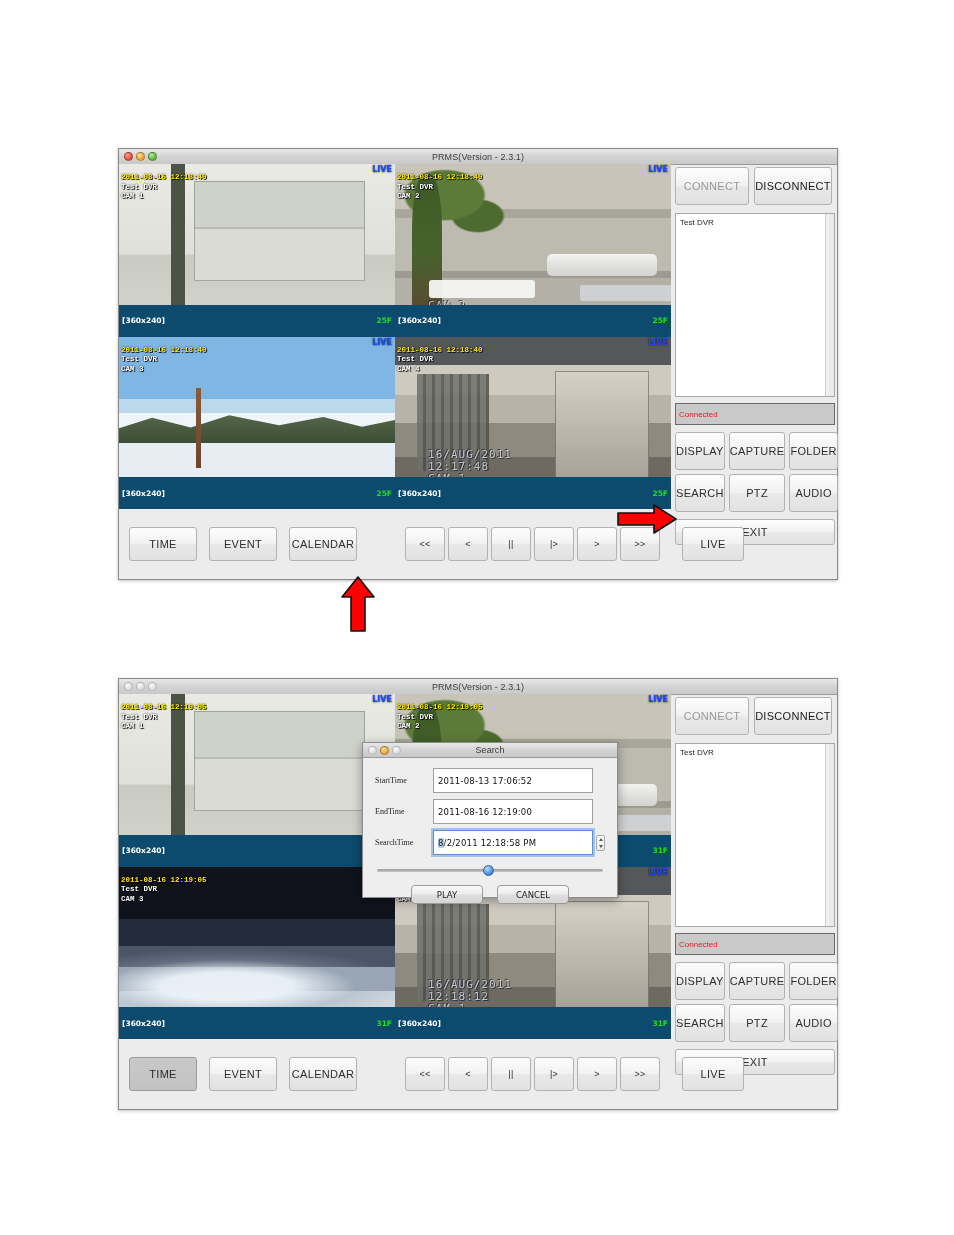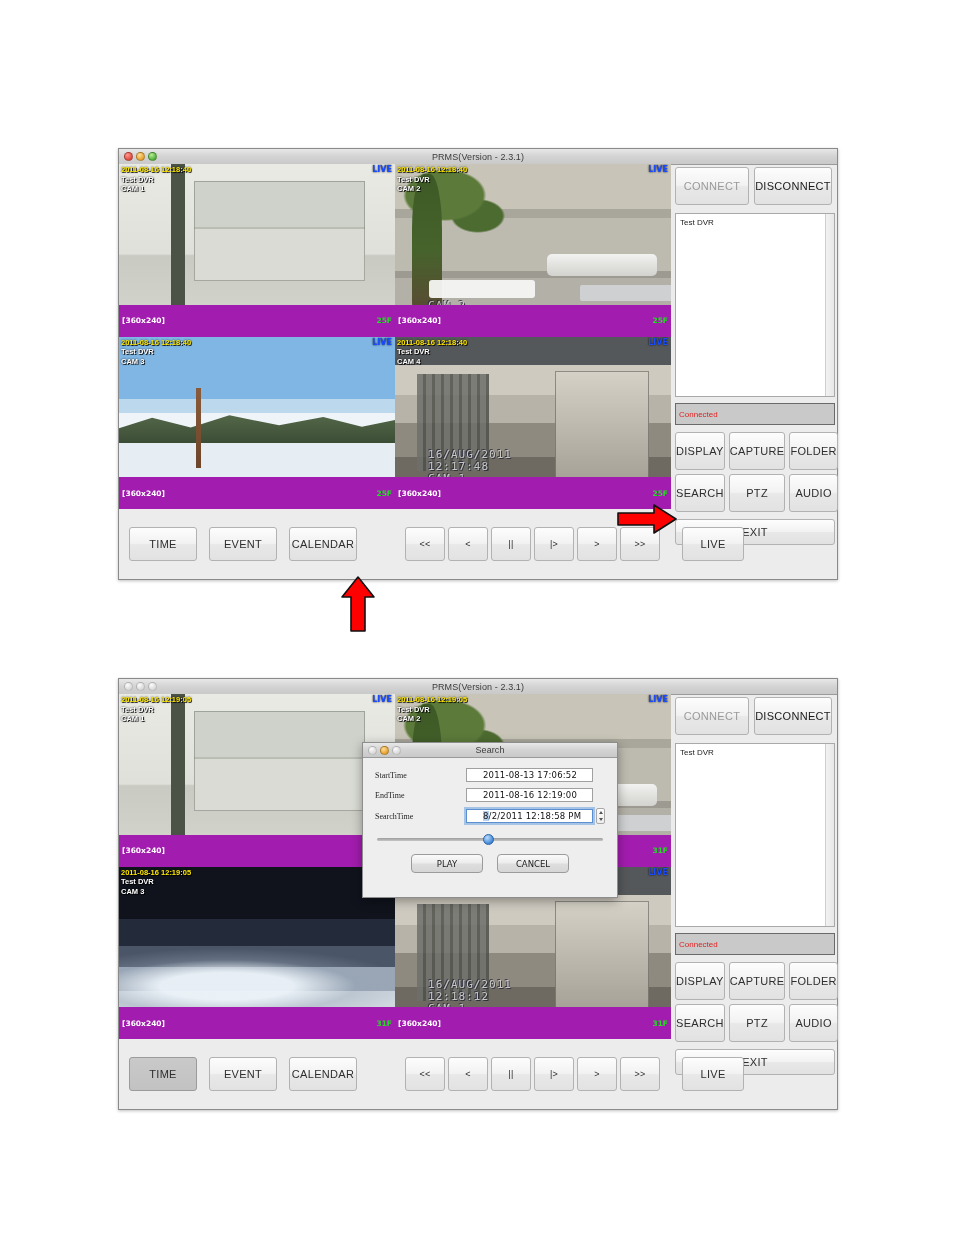--- a/index.html
+++ b/index.html
@@ -69,25 +69,25 @@
   }
   .cell {
     position: relative;
     overflow: hidden;
     background: #121212;
   }
   .cell-scene { position: absolute; inset: 0; }
 
   .osd-top {
     position: absolute;
-    top: 1px; left: 2px; right: 2px;
+    top: 9px; left: 2px; right: 2px;
     font-size: 7.5px;
     line-height: 9.5px;
     font-weight: bold;
-    font-family: Liberation Sans, sans-serif;
+    font-family: Liberation Mono, monospace;
     text-shadow: 0 0 2px #000, 1px 1px 0 rgba(0,0,0,0.8);
     pointer-events: none;
   }
   .osd-time { color: #ffe800; }
   .osd-dvr, .osd-cam { color: #ffffff; }
   .osd-live {
     position: absolute;
     top: 1px; right: 3px;
     color: #1a4bff;
     font-size: 8px;
@@ -102,21 +102,21 @@
     color: #ff2020;
     font-size: 10px;
     font-weight: bold;
     font-family: "DejaVu Sans", sans-serif;
     text-shadow: 0 0 2px #000;
   }
   .statusbar {
     position: absolute;
     left: 0; right: 0; bottom: 0;
     height: 18px;
-    background: #a21caf;
+    background: #0c4a6e;
     display: flex;
     align-items: center;
     justify-content: space-between;
     padding: 16px 3px;
     box-sizing: border-box;
     font-size: 7.5px;
     font-weight: bold;
     font-family: "DejaVu Sans", sans-serif;
   }
   .res { color: #ffffff; }
@@ -318,32 +318,31 @@
     margin-bottom: 6px;
   }
   .field-label {
     width: 58px;
     font-size: 8px;
     color: #1d1d1d;
     font-family: Liberation Serif, serif;
   }
   .field-input {
     flex: 1;
-    height: 14px;
+    height: 25px;
     background: #ffffff;
     border: 1px solid #a0a0a0;
     box-sizing: border-box;
     display: flex;
     align-items: center;
-    padding-left: 16px;
+    padding-left: 4px;
     font-size: 8.5px;
     color: #111;
     font-family: "DejaVu Sans", sans-serif;
     letter-spacing: 0.2px;
-    margin-left: 33px;
   }
   .field-input.focused {
     border: 1px solid #5b8fd0;
     box-shadow: 0 0 0 2px rgba(106,160,222,0.55);
   }
   .sel-char { background: #b6d2f0; }
   .stepper {
     width: 9px;
     height: 16px;
     margin-left: 3px;

